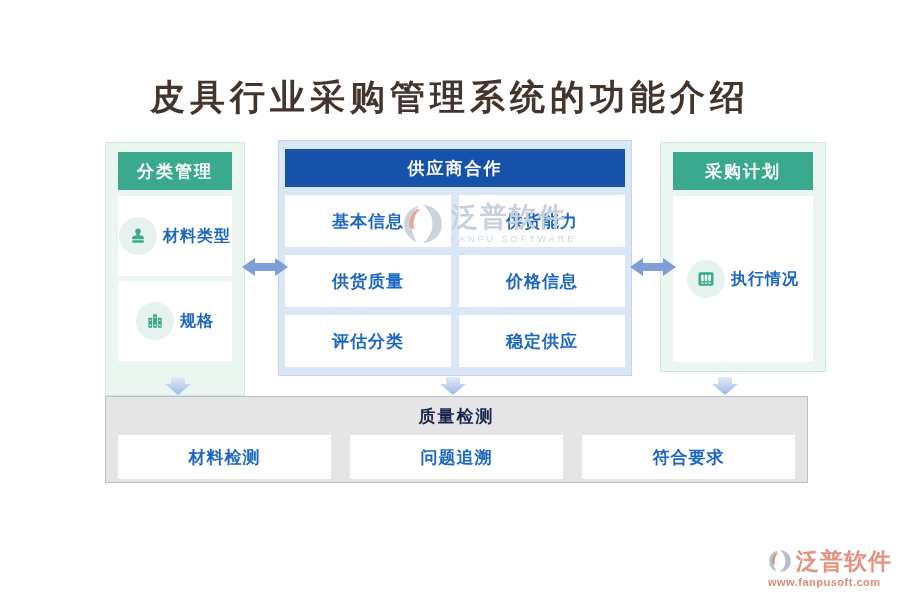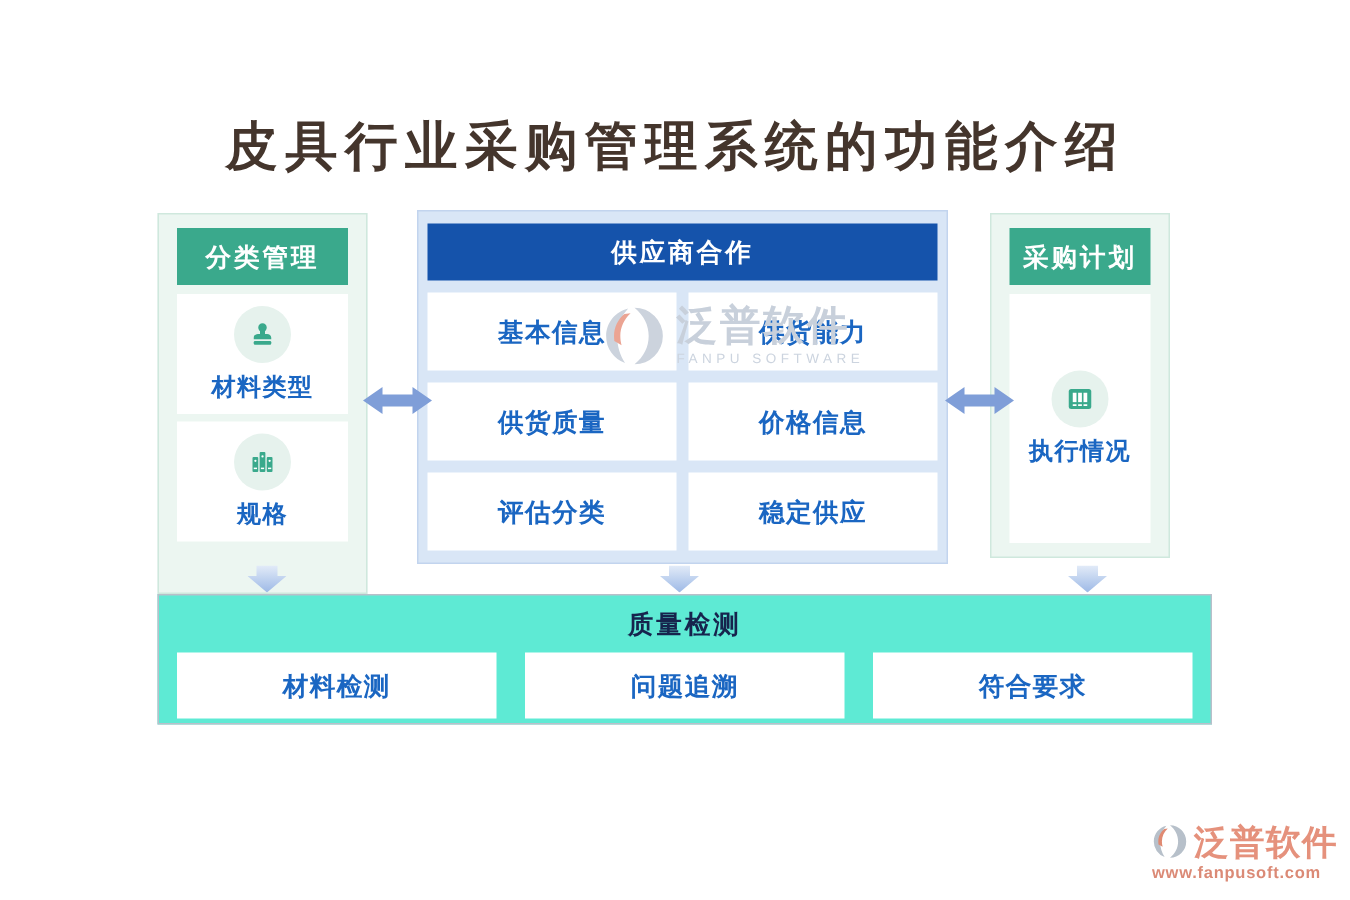--- a/index.html
+++ b/index.html
@@ -8,34 +8,34 @@
     font-family:"Liberation Sans","DejaVu Sans",sans-serif;overflow:hidden;
   }
   .title{
     position:absolute;top:74px;left:0;width:900px;text-align:center;
     font-family:"DejaVu Serif","Liberation Serif",serif;
     font-size:35px;font-weight:700;color:#44352c;letter-spacing:5px;margin:0;
   }
   .panel{position:absolute;box-sizing:border-box;}
   .panel.mint{background:#ecf6f1;border:1px solid #cfe8dd;padding:9px 12px;}
   #panel-left{left:105px;top:142px;width:140px;height:254px;}
-  #panel-right{left:660px;top:142px;width:120px;height:230px;}
+  #panel-right{left:660px;top:142px;width:166px;height:230px;}
   #panel-center{
     left:278px;top:140px;width:354px;height:236px;
     background:#d9e6f6;border:1px solid #c2d4ee;padding:8px 6px;
   }
   .panel-header{
     height:38px;display:flex;align-items:center;justify-content:center;
     color:#ffffff;font-size:17px;font-weight:700;letter-spacing:2px;
   }
   .green-header{background:#3aa98c;}
   .blue-header{background:#1553ab;}
   .side-stack{display:flex;flex-direction:column;gap:5px;margin-top:6px;}
   .side-card{
-    background:#ffffff;height:80px;display:flex;flex-direction:column;
+    background:#ffffff;height:80px;display:flex;
     align-items:center;justify-content:center;gap:6px;
   }
   .side-card.tall{height:166px;}
   .icon-circle{
     width:38px;height:38px;border-radius:50%;background:#e6f2ed;
     display:flex;align-items:center;justify-content:center;flex:0 0 auto;
   }
   .card-label{font-size:16px;font-weight:700;color:#1a66c2;letter-spacing:1px;}
   .center-grid{
     display:grid;grid-template-columns:1fr 1fr;grid-auto-rows:52px;
@@ -46,21 +46,21 @@
     font-size:17px;font-weight:700;color:#1a66c2;letter-spacing:1px;
   }
   .arrow{position:absolute;}
   #arrow-left-center{left:242px;top:258px;}
   #arrow-center-right{left:630px;top:258px;}
   #down-arrow-1{left:165px;top:377px;}
   #down-arrow-2{left:440px;top:377px;}
   #down-arrow-3{left:712px;top:377px;}
   #panel-bottom{
     left:105px;top:396px;width:703px;height:87px;
-    background:#5eead4;border:1px solid #b9bfca;
+    background:#e5e5e5;border:1px solid #b9bfca;
   }
   .bottom-header{
     text-align:center;font-size:17px;font-weight:700;color:#16244d;
     letter-spacing:2px;padding-top:8px;
   }
   .bottom-row{display:flex;gap:19px;padding:7px 12px 0 12px;}
   .bottom-card{
     flex:1;height:44px;background:#ffffff;display:flex;align-items:center;
     justify-content:center;font-size:17px;font-weight:700;color:#1a66c2;letter-spacing:1px;
   }

